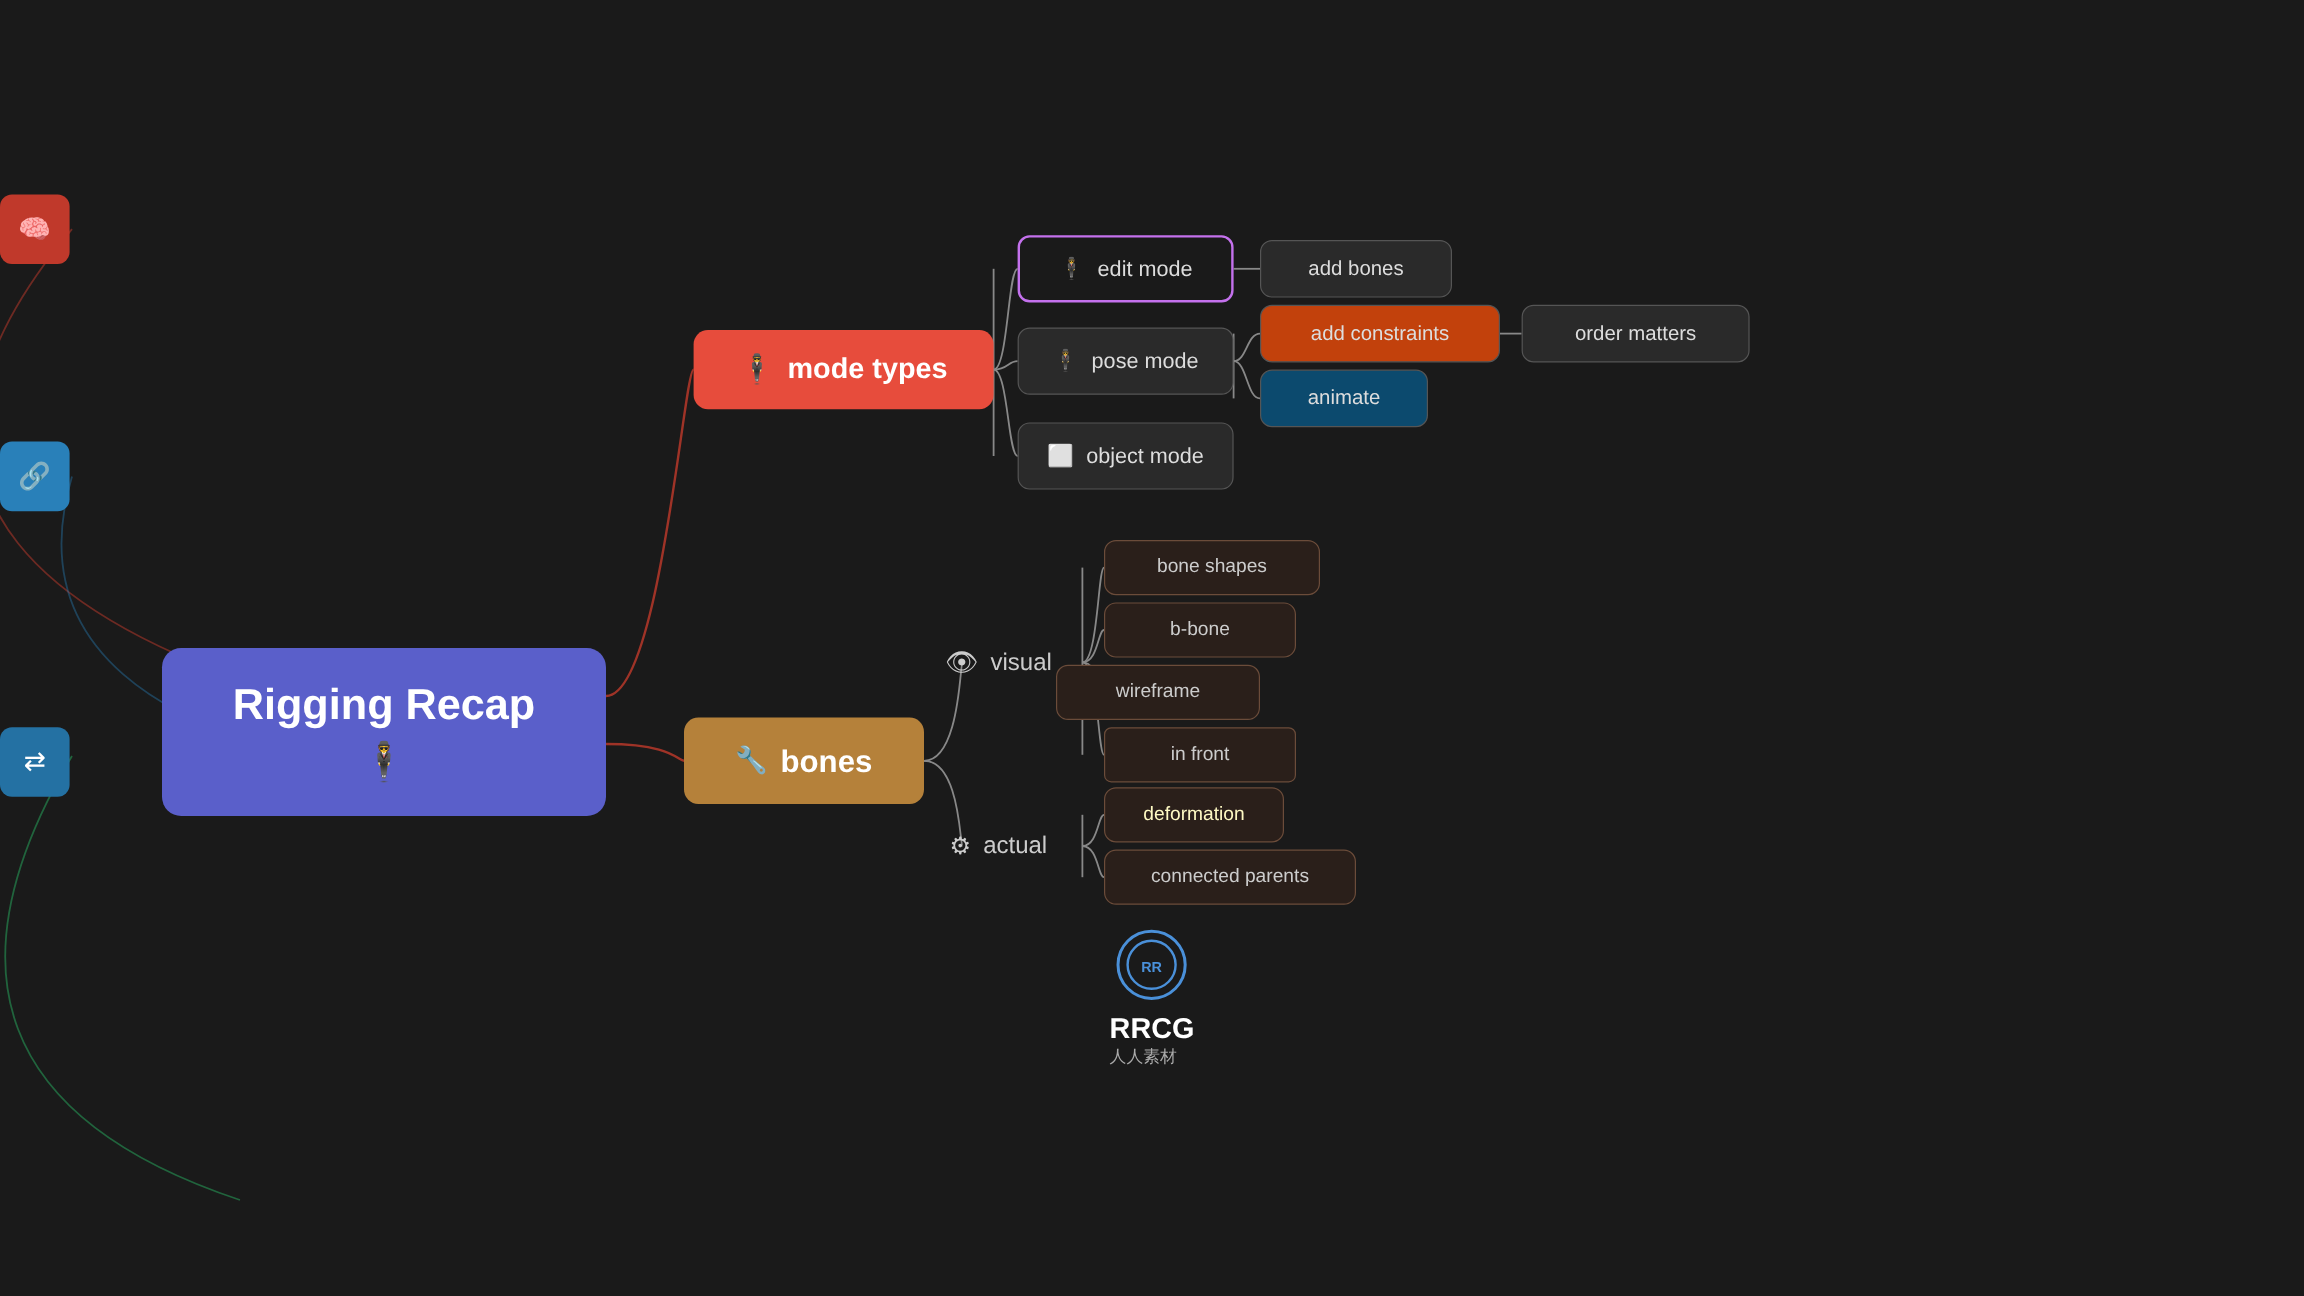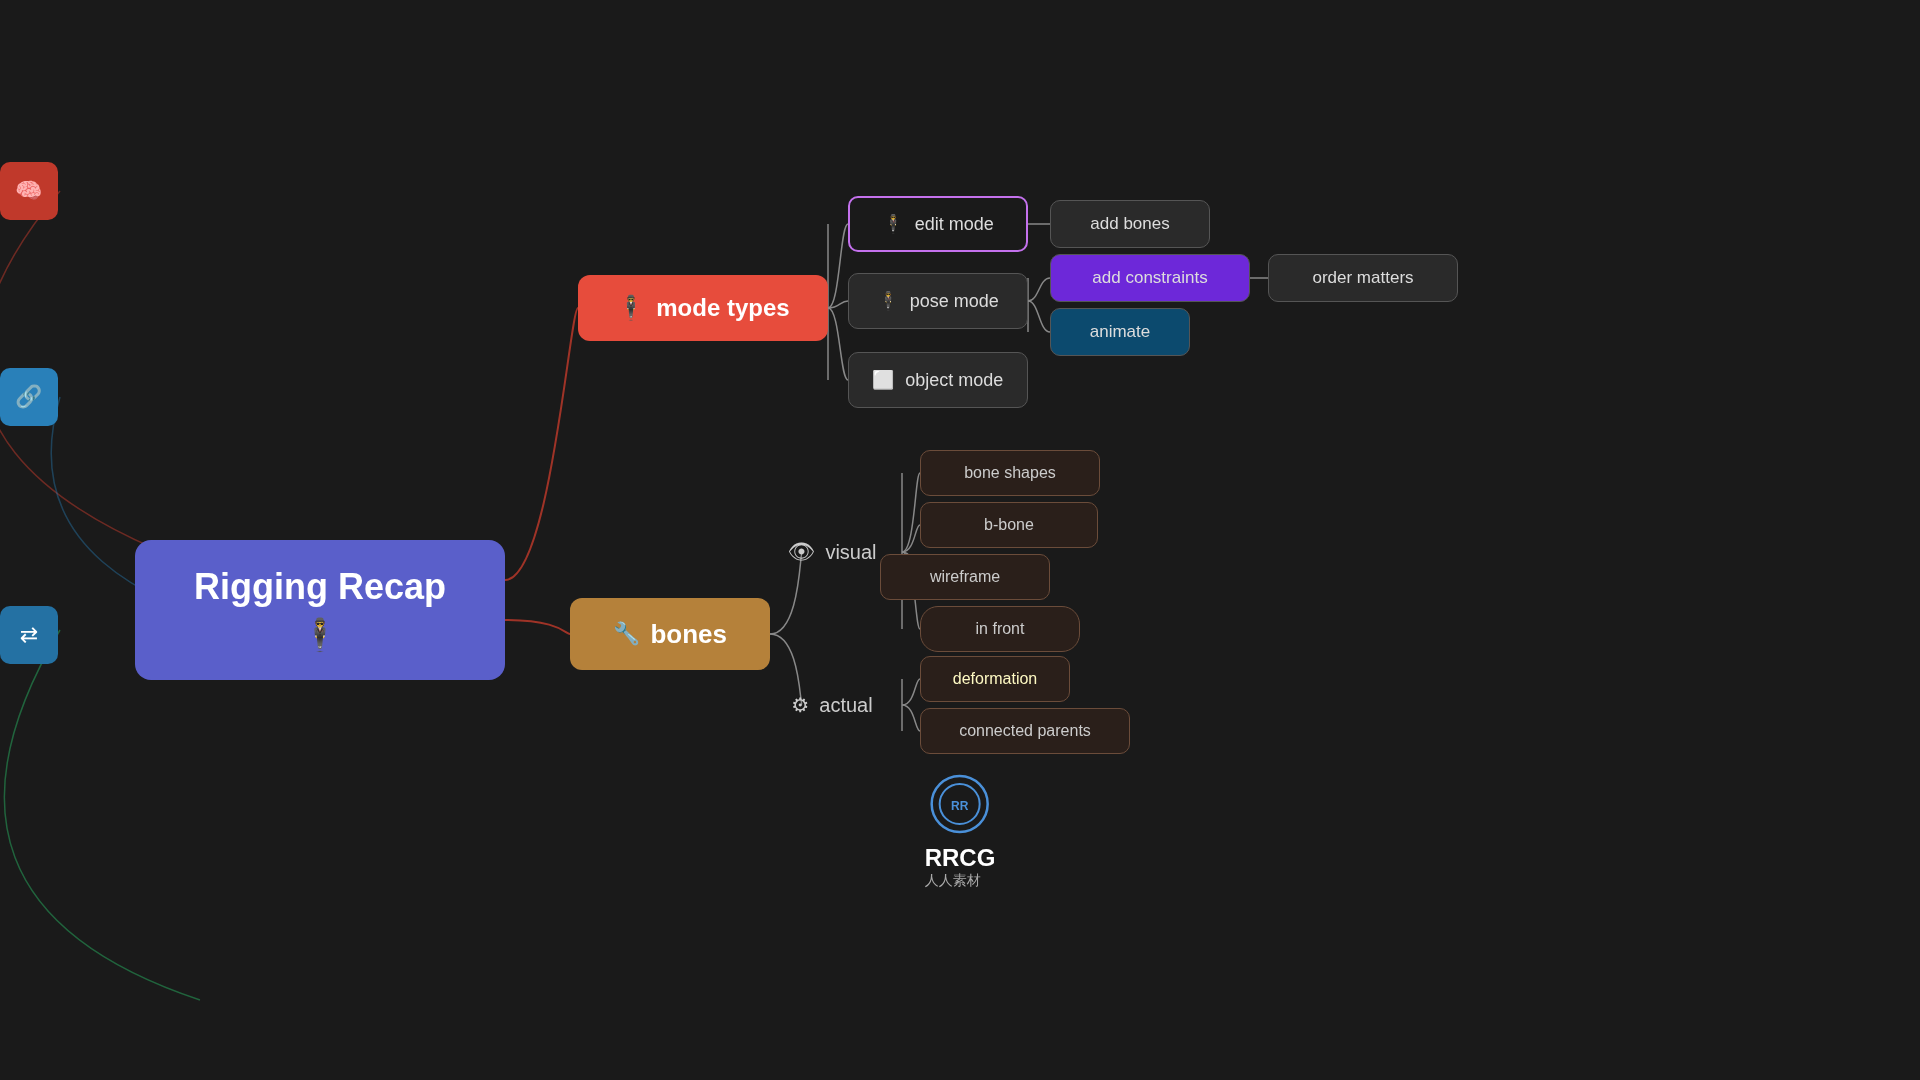--- a/index.html
+++ b/index.html
@@ -168,21 +168,21 @@
       color: #ddd;
       font-size: 17px;
     }
 
     
     .node-add-constraints {
       left: 1050px;
       top: 254px;
       width: 200px;
       height: 48px;
-      background: #6d28d9;
+      background: #c2410c;
       border: 1px solid #555;
       border-radius: 10px;
       color: #ddd;
       font-size: 17px;
     }
 
     
     .node-order-matters {
       left: 1268px;
       top: 254px;
@@ -241,21 +241,21 @@
       background: #2a1f1a;
       border: 1px solid #6b4c3a;
       border-radius: 10px;
       color: #ccc;
       font-size: 16px;
       text-align: right;
     }
     .node-b-bone {
       left: 920px;
       top: 502px;
-      width: 178px;
+      width: 160px;
       height: 46px;
       background: #2a1f1a;
       border: 1px solid #6b4c3a;
       border-radius: 10px;
       color: #ccc;
       font-size: 16px;
       text-align: center;
     }
     .node-wireframe {
       left: 880px;
@@ -268,21 +268,21 @@
       color: #ccc;
       font-size: 16px;
     }
     .node-in-front {
       left: 920px;
       top: 606px;
       width: 160px;
       height: 46px;
       background: #2a1f1a;
       border: 1px solid #6b4c3a;
-      border-radius: 18px;
+      border-radius: 6px;
       color: #ccc;
       font-size: 16px;
     }
 
     
     .node-deformation {
       left: 920px;
       top: 656px;
       width: 150px;
       height: 46px;

